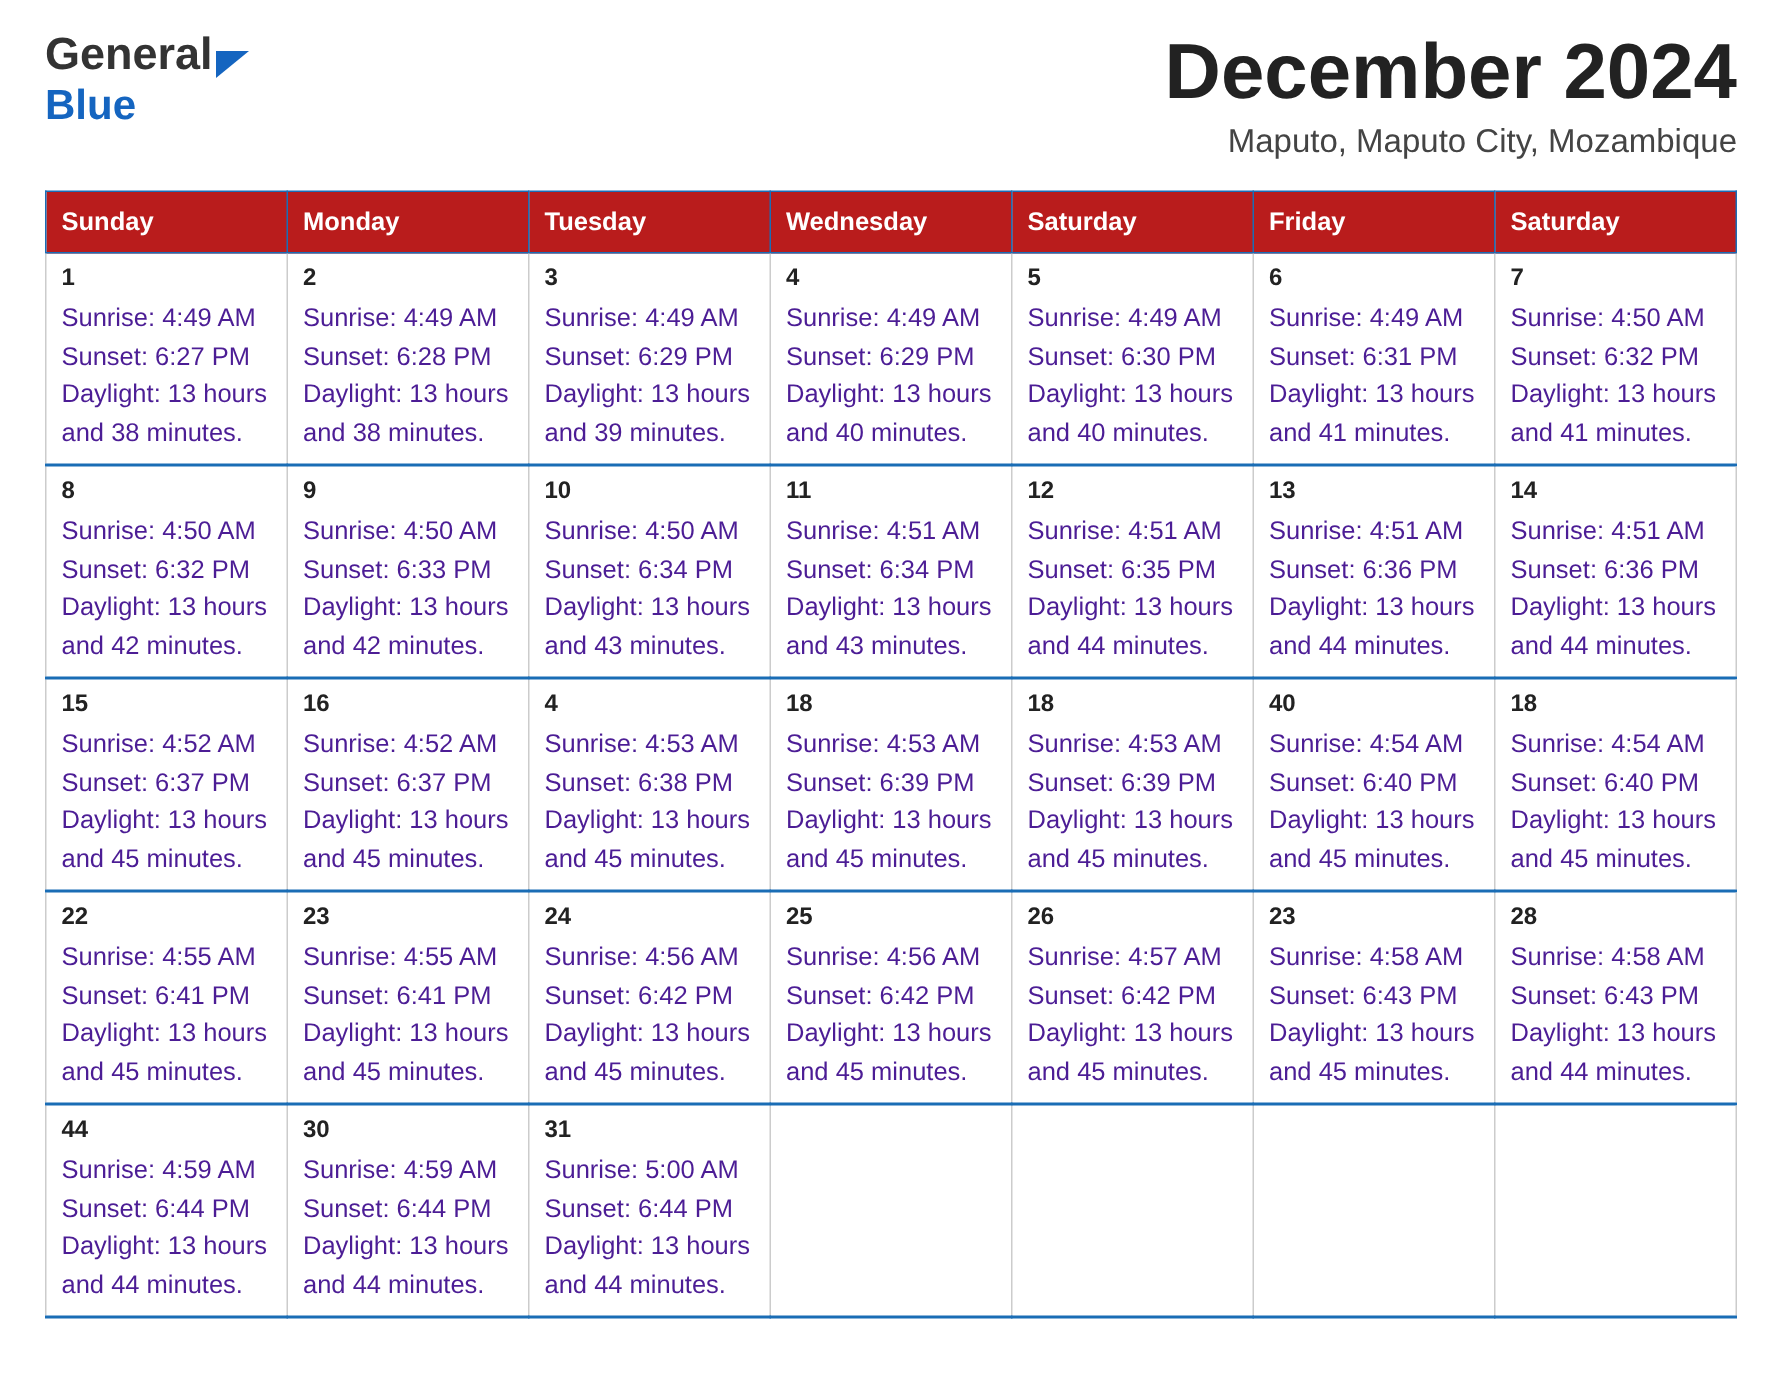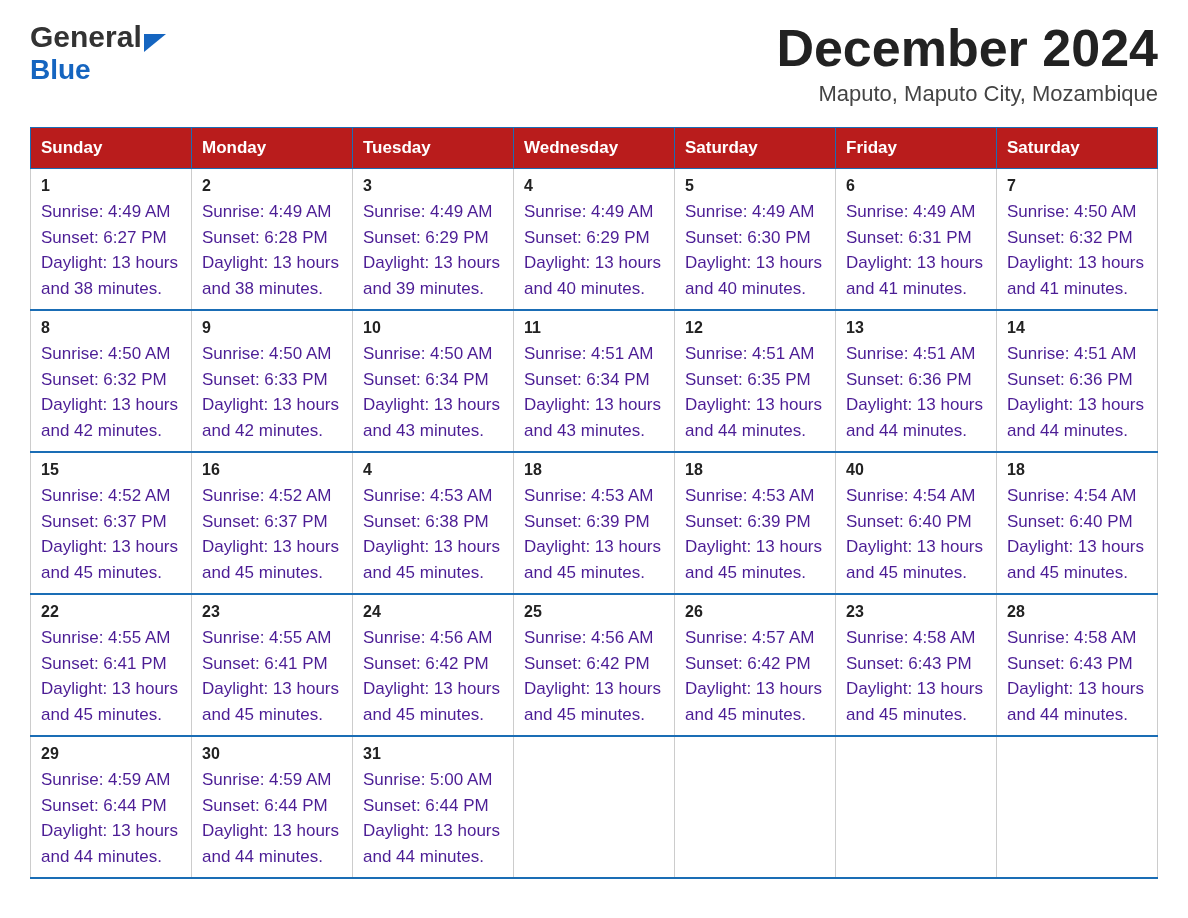--- a/index.html
+++ b/index.html
@@ -240,21 +240,21 @@
         <span class="day-num">23</span>
         <span class="day-info">Sunrise: 4:58 AM<br>Sunset: 6:43 PM<br>Daylight: 13 hours and 45 minutes.</span>
       </td>
         <td>
         <span class="day-num">28</span>
         <span class="day-info">Sunrise: 4:58 AM<br>Sunset: 6:43 PM<br>Daylight: 13 hours and 44 minutes.</span>
       </td>
       </tr>
       <tr>
         <td>
-        <span class="day-num">29</span>
+        <span class="day-num">44</span>
         <span class="day-info">Sunrise: 4:59 AM<br>Sunset: 6:44 PM<br>Daylight: 13 hours and 44 minutes.</span>
       </td>
         <td>
         <span class="day-num">30</span>
         <span class="day-info">Sunrise: 4:59 AM<br>Sunset: 6:44 PM<br>Daylight: 13 hours and 44 minutes.</span>
       </td>
         <td>
         <span class="day-num">31</span>
         <span class="day-info">Sunrise: 5:00 AM<br>Sunset: 6:44 PM<br>Daylight: 13 hours and 44 minutes.</span>
       </td>

